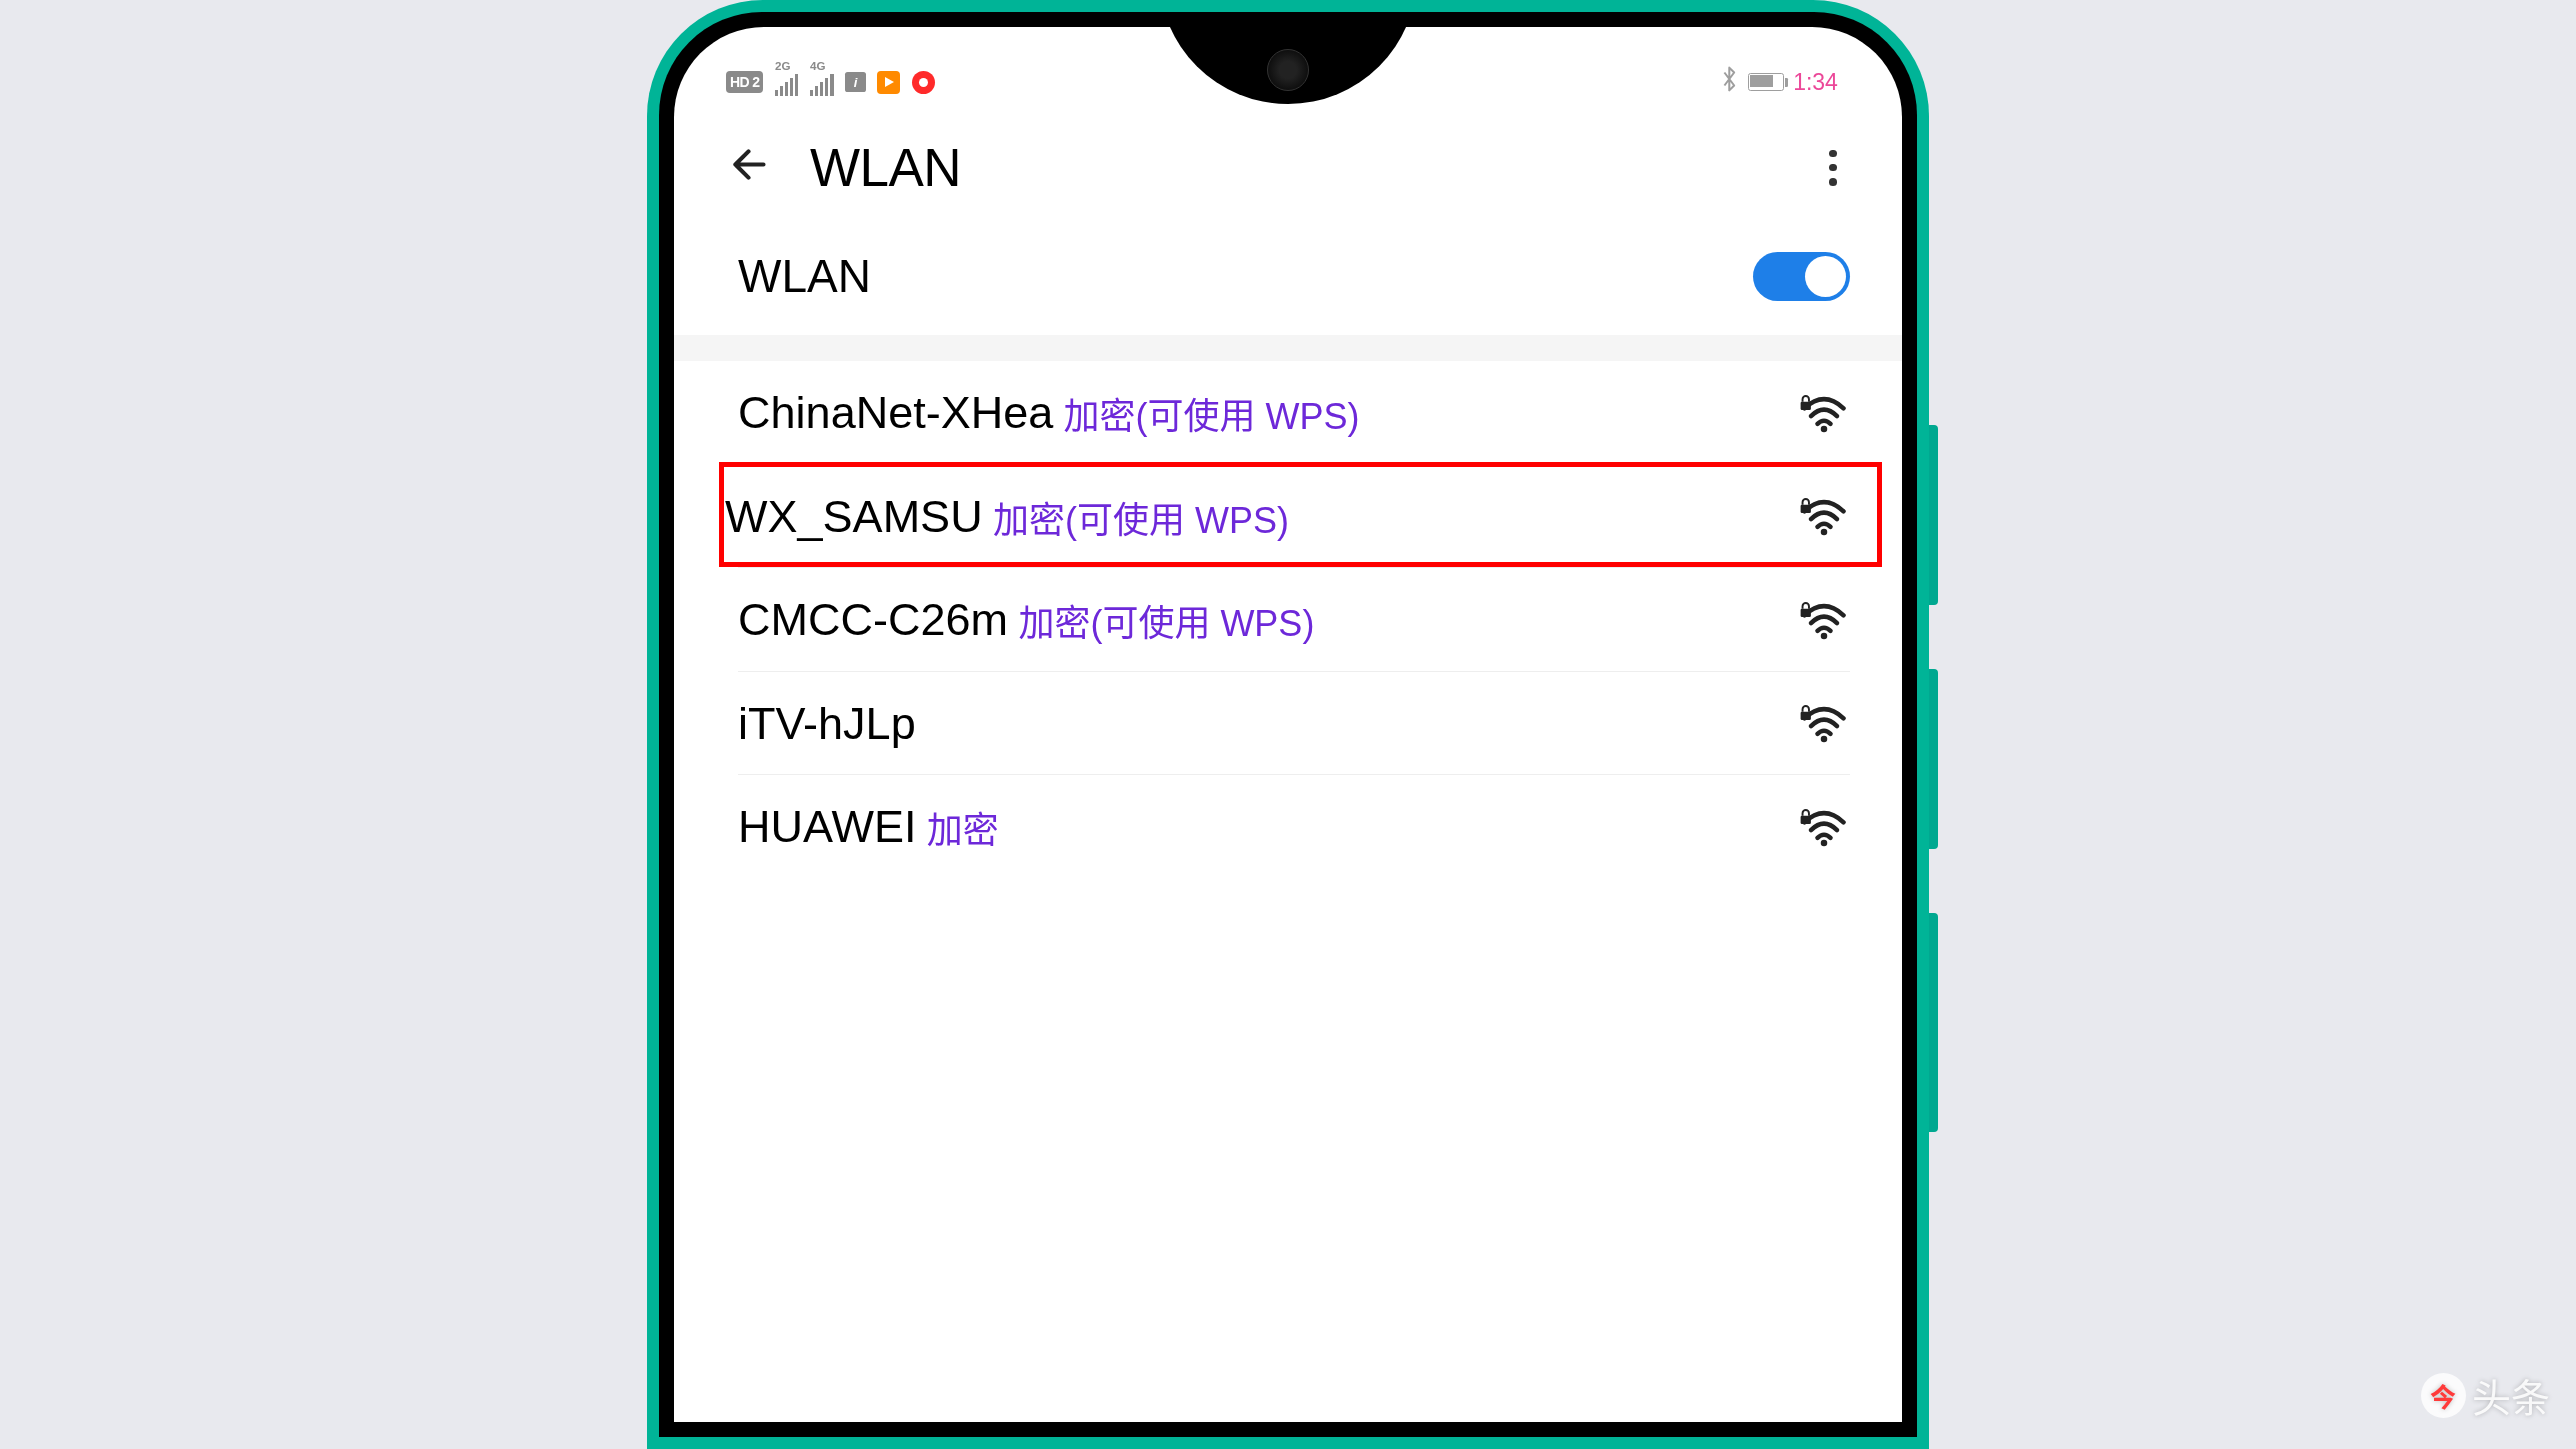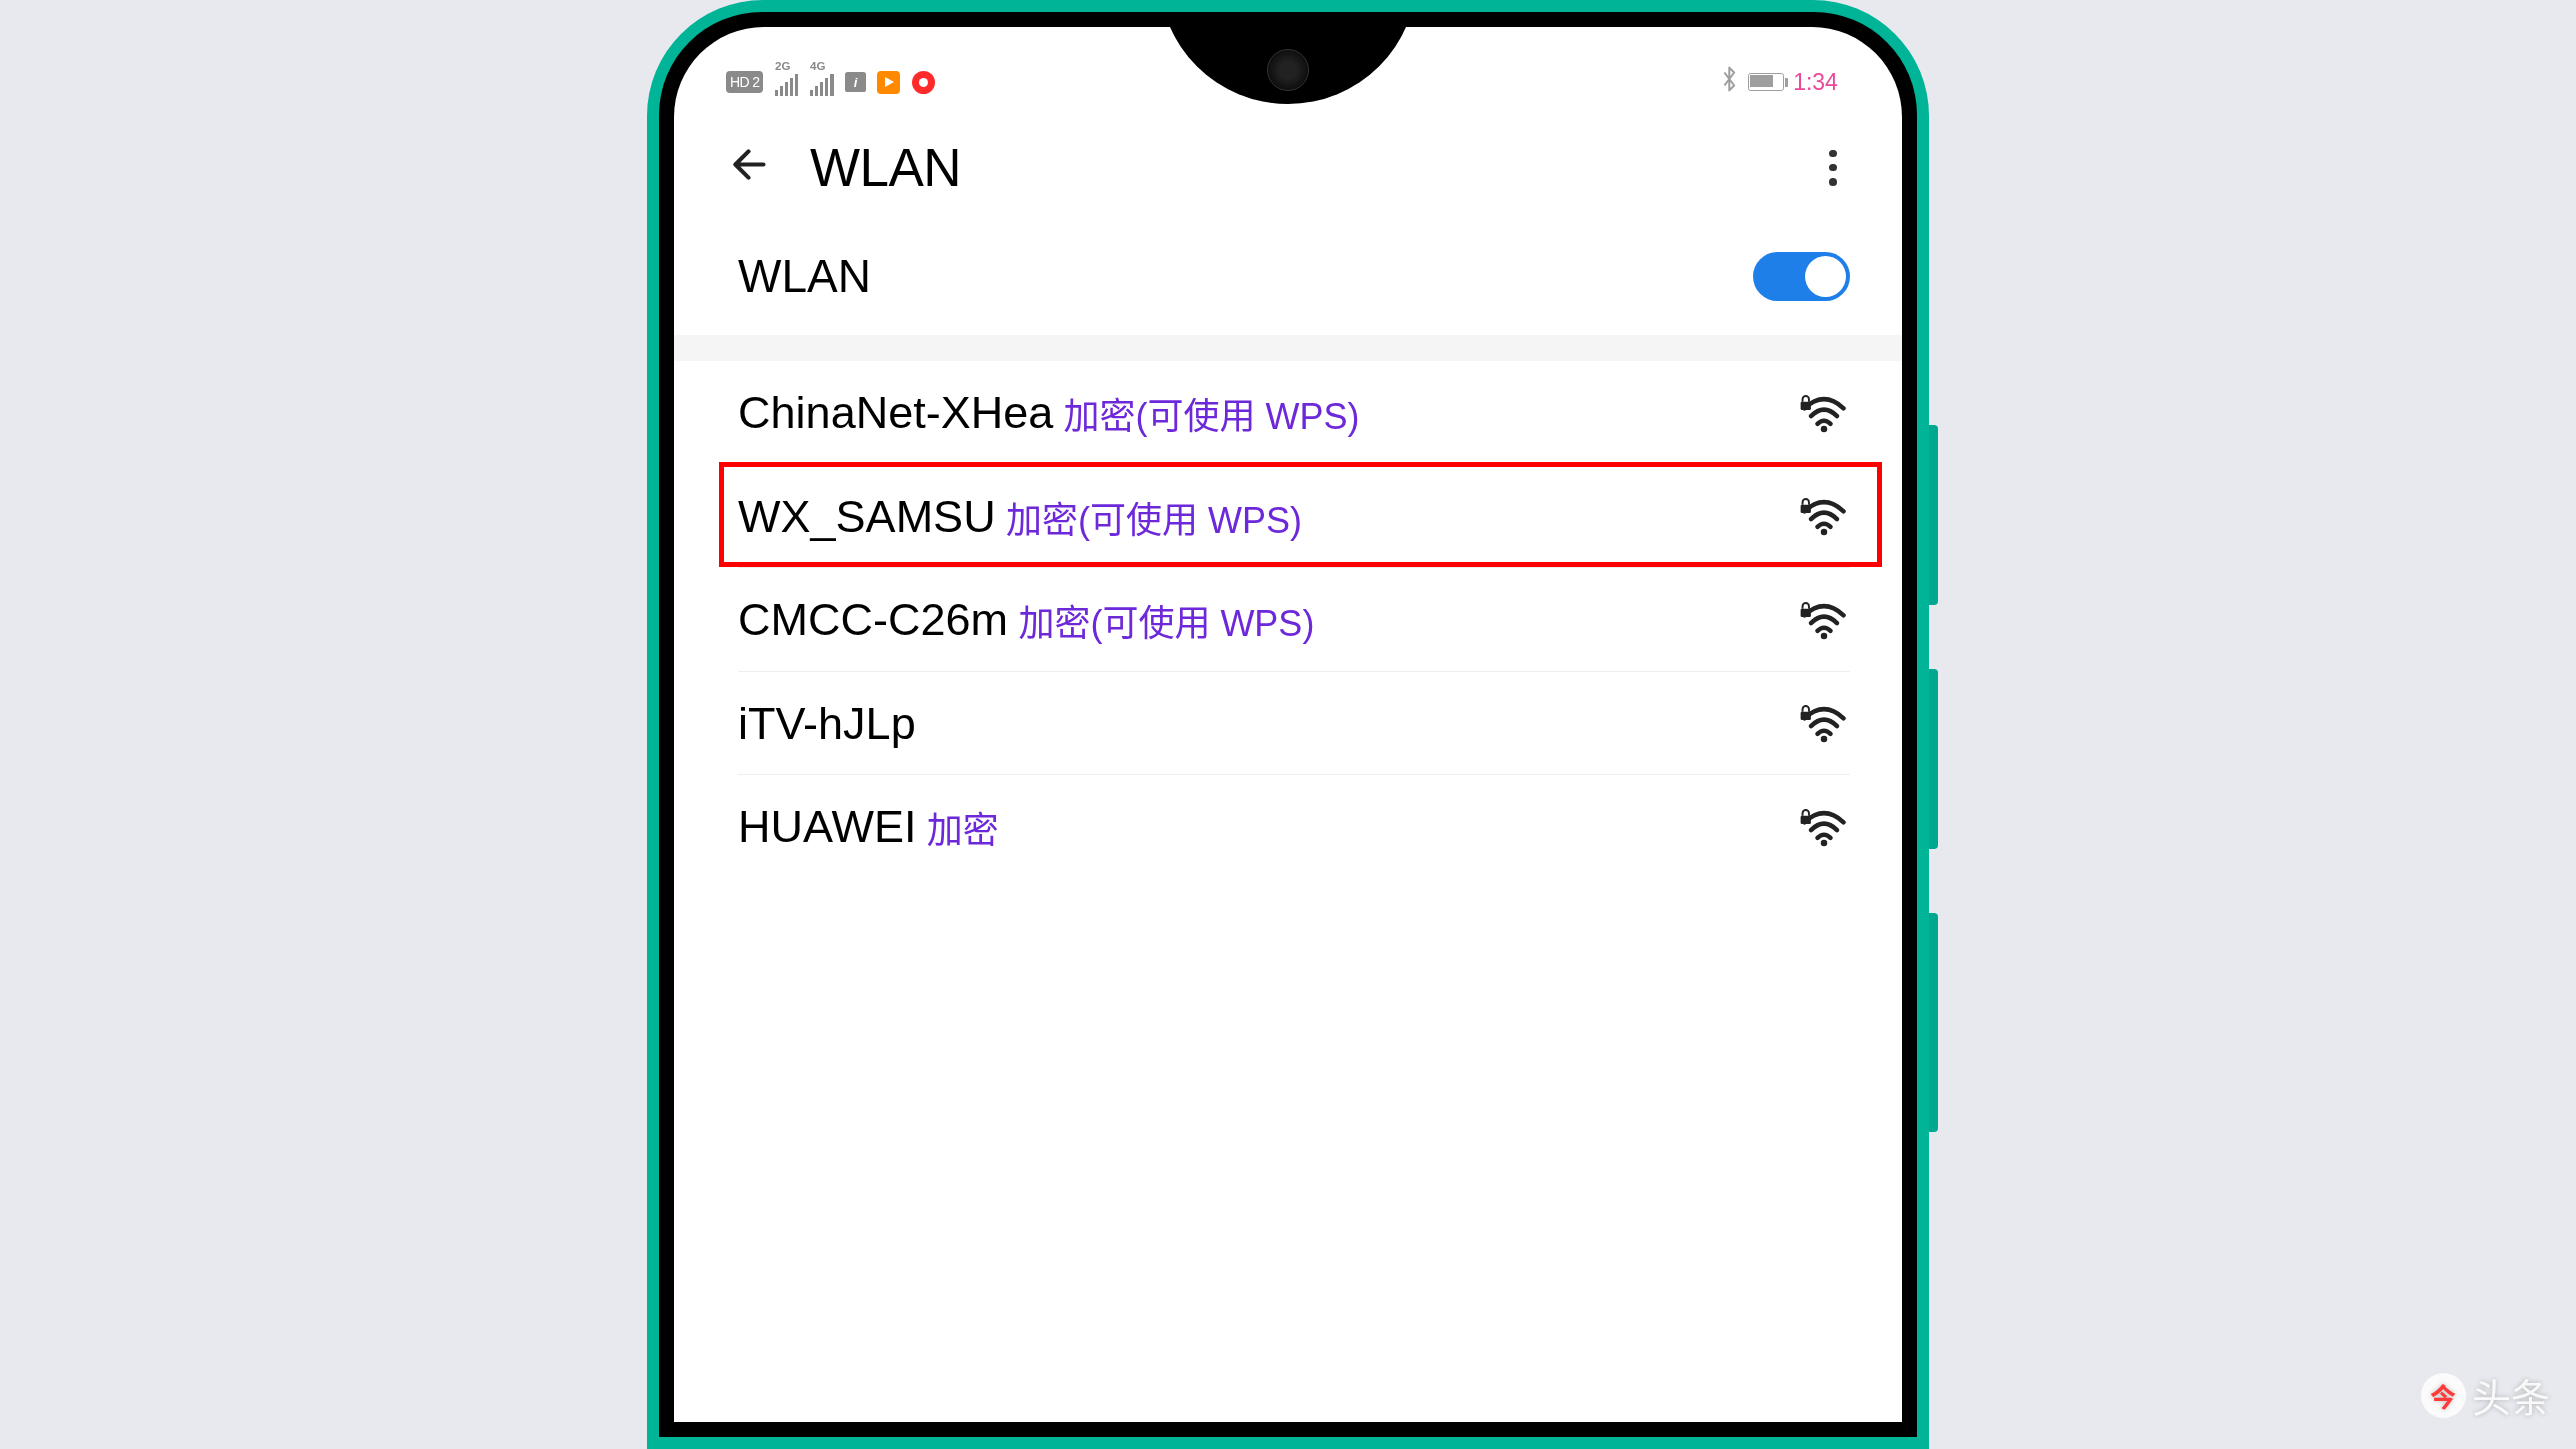--- a/index.html
+++ b/index.html
@@ -65,21 +65,21 @@
     align-items: center;
     justify-content: space-between;
     padding: 0 64px 0 52px;
     font-size: 20.6px;
     color: #777;
     margin-top: 26px;
   }
   .status-left { display:flex; align-items:center; gap:11.6px; }
   .status-right { display:flex; align-items:center; gap:9px; }
   .hd-badge{
-    background:#8a8a8a;color:#fff;font-size:14px;font-weight:normal;
+    background:#8a8a8a;color:#fff;font-size:14px;font-weight:bold;
     padding:2.6px 3.9px;border-radius:3.9px;letter-spacing:-0.6px;
   }
   .sig-group{display:flex;align-items:flex-end;gap:1.9px;position:relative;flex-direction:column;}
   .sig-bars{display:flex;align-items:flex-end;gap:1.9px;}
   .sig-bars span{width:3.2px;background:#8a8a8a;}
   .sig-bars span:nth-child(1){height:6.4px;}
   .sig-bars span:nth-child(2){height:10.3px;}
   .sig-bars span:nth-child(3){height:14px;}
   .sig-bars span:nth-child(4){height:18px;}
   .sig-bars span:nth-child(5){height:22px;}
@@ -122,21 +122,21 @@
     border-top:1.3px solid #eee;
     position:relative;
   }
   .network-item:first-child{border-top:none;}
   .network-text{display:flex;flex-direction:row;gap:10.3px;}
   .network-name{font-size:45px;color:#000;}
   .network-detail{font-size:36px;color:#6d28d9;}
 
   .highlighted{
     position:relative;
-    margin-left:-13px;margin-right:-32px;padding-left:13px;padding-right:32px;gap:15px;
+    margin-left:-13px;margin-right:-32px;padding-right:32px;gap:15px;
   }
   .highlighted::after{
     content:"";position:absolute;inset:-2.6px 0 0 -6.4px;
     border:5.2px solid #ff0000;pointer-events:none;
   }
 
   .wifi-icon{position:relative;width:52px;height:39px;}
   .wifi-icon svg{position:absolute;top:0;left:0;}
   .lock-mini{position:absolute;bottom:-3.9px;right:-3.9px;}
 

